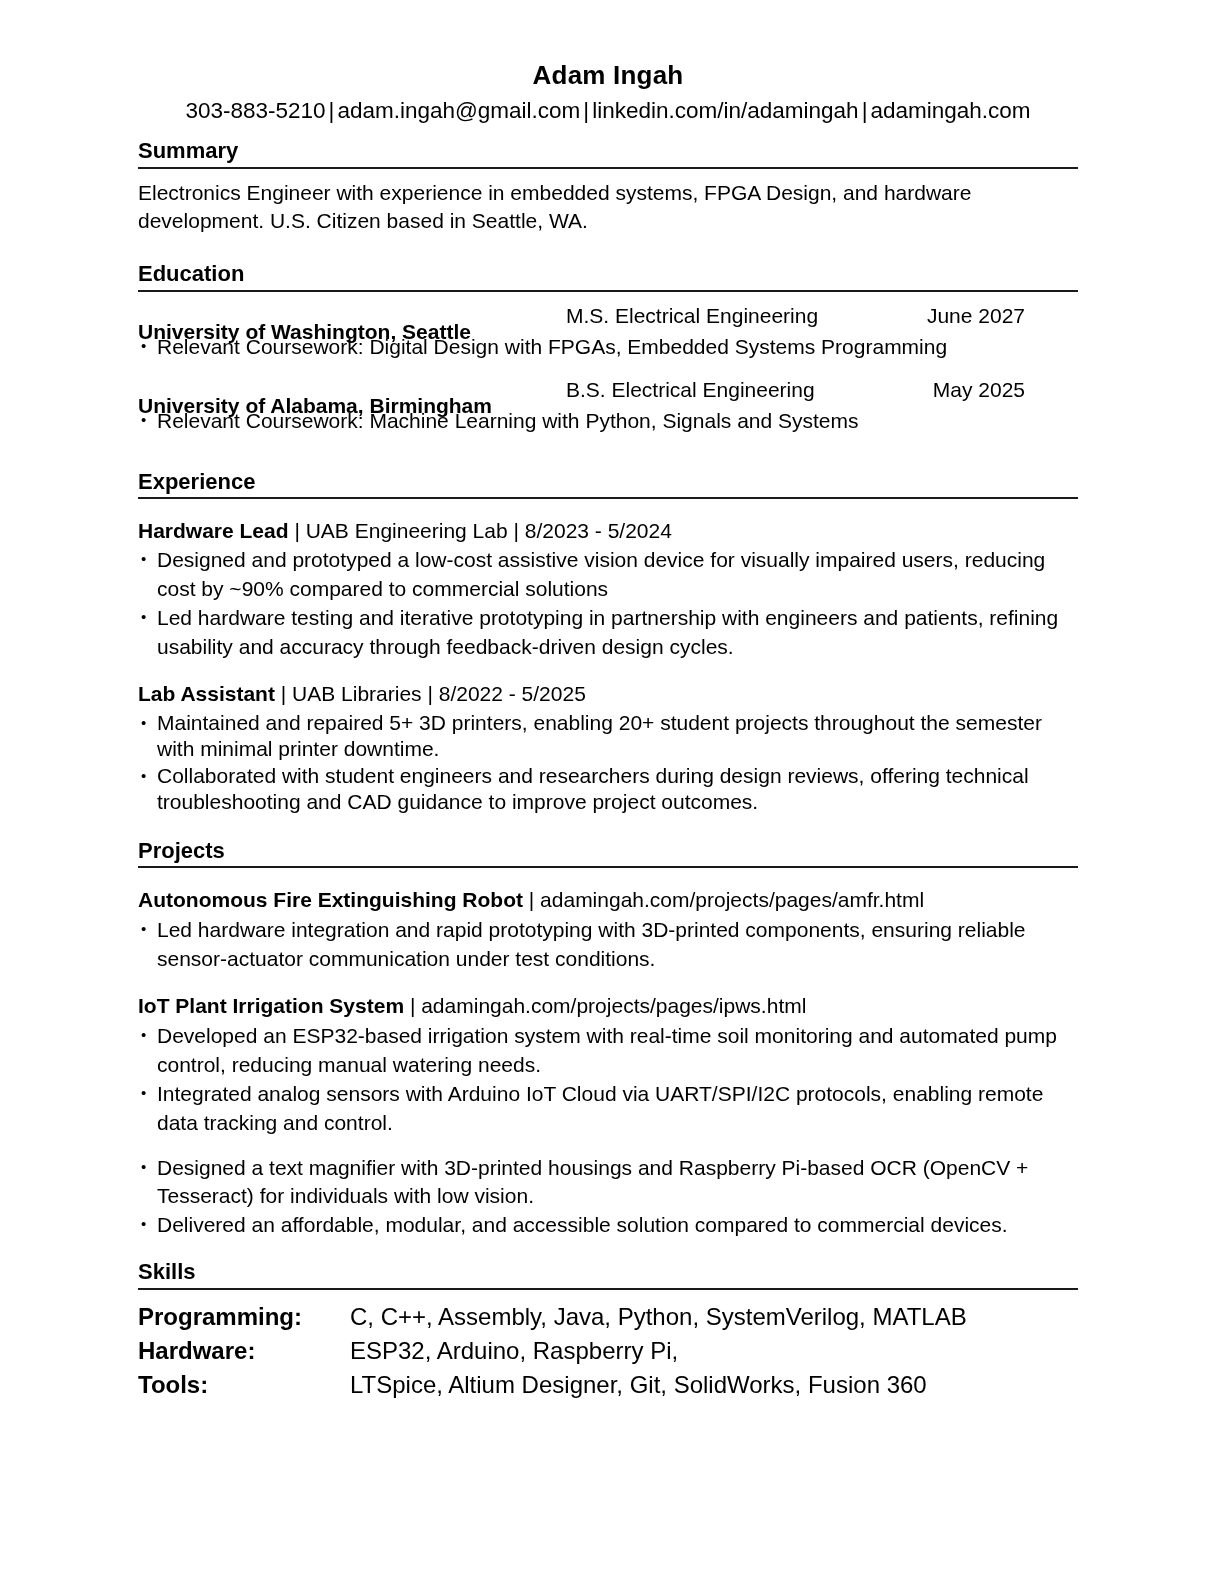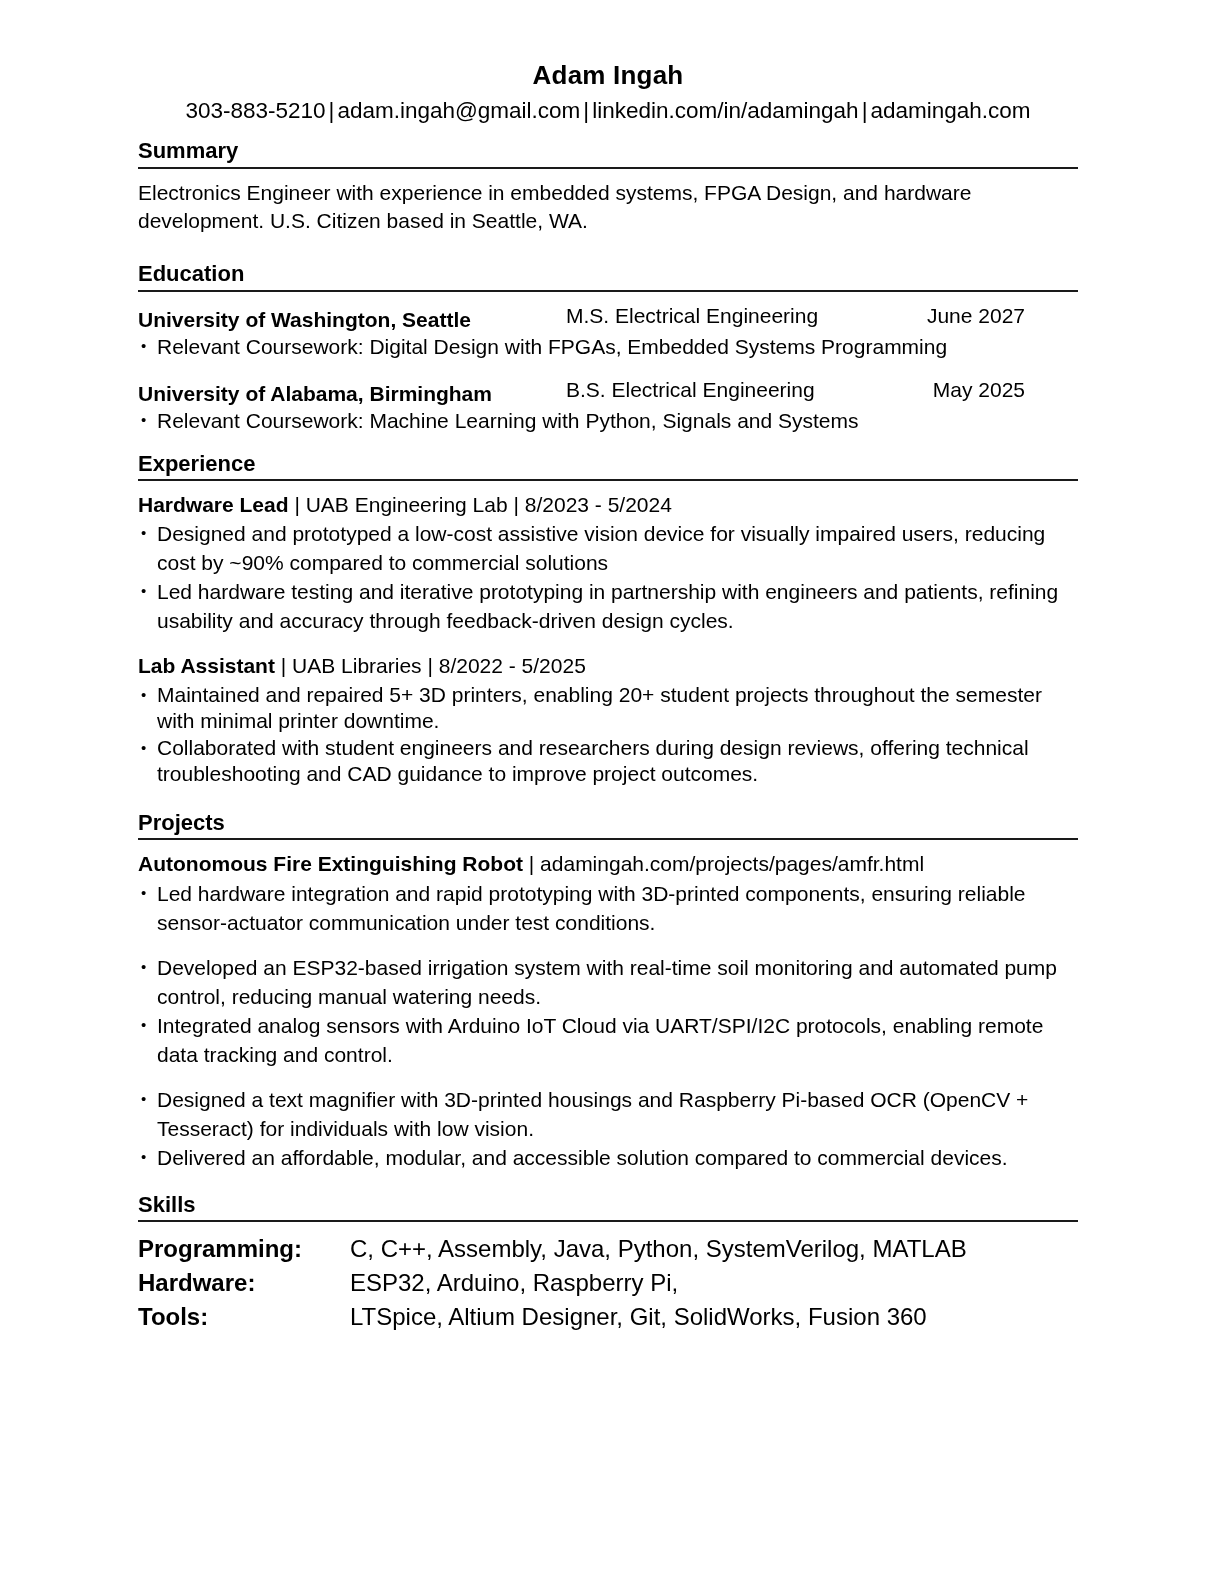--- a/index.html
+++ b/index.html
@@ -54,21 +54,21 @@
   .section-head {
     font-size: 22px;
     font-weight: bold;
     line-height: 1.1;
     padding-bottom: 3px;
     border-bottom: 2.5px solid #1a1a1a;
     margin: 0 0 10px 0;
   }
   .sec-summary   { margin-top: 14px; }
   .sec-education { margin-top: 26px; }
-  .sec-experience{ margin-top: 16px; }
+  .sec-experience{ margin-top: 34px; }
   .sec-projects  { margin-top: 24px; }
   .sec-skills    { margin-top: 20px; }
 
   
   .para {
     font-size: 21px;
     line-height: 1.38;
     margin: 0;
   }
 
@@ -77,21 +77,21 @@
   .edu-entry:last-child { margin-bottom: 0; }
   .edu-row {
     position: relative;
     font-size: 21px;
     line-height: 1.35;
     height: 29px;
   }
   .edu-school {
     position: absolute;
     left: 0;
-    top: 4px;
+    top: 16px;
     font-weight: bold;
     white-space: nowrap;
   }
   .edu-degree {
     position: absolute;
     left: 428px;
     top: 0;
     white-space: nowrap;
   }
   .edu-date {
@@ -123,21 +123,21 @@
     line-height: 1.9;
   }
   ul.tight li { line-height: 1.25; }
 
   
   .entry { margin-bottom: 16px; }
   .entry:last-child { margin-bottom: 0; }
   .entry-title {
     font-size: 21px;
     line-height: 1.32;
-    margin: 0 0 1px 0;
+    margin: 18px 0 1px 0;
   }
   .entry-title .t-bold { font-weight: bold; }
   .entry-title .t-rest { font-weight: normal; }
 
   
   .skills-table {
     border-collapse: collapse;
     width: 100%;
   }
   .skills-table td {
@@ -217,20 +217,23 @@
     <div class="entry">
       <div class="entry-title">
         <span class="t-bold">Autonomous Fire Extinguishing Robot</span><span class="t-rest"> | adamingah.com/projects/pages/amfr.html</span>
       </div>
       <ul class="bullets">
         <li>Led hardware integration and rapid prototyping with 3D-printed components, ensuring reliable sensor-actuator communication under test conditions.</li>
       </ul>
     </div>
 
     <div class="entry">
+      <div class="entry-title">
+        <span class="t-bold">IoT Plant Irrigation System</span><span class="t-rest"> | adamingah.com/projects/pages/ipws.html</span>
+      </div>
       <ul class="bullets">
         <li>Developed an ESP32-based irrigation system with real-time soil monitoring and automated pump control, reducing manual watering needs.</li>
         <li>Integrated analog sensors with Arduino IoT Cloud via UART/SPI/I2C protocols, enabling remote data tracking and control.</li>
       </ul>
     </div>
 
     <div class="entry">
       <ul class="bullets">
         <li>Designed a text magnifier with 3D-printed housings and Raspberry Pi-based OCR (OpenCV + Tesseract) for individuals with low vision.</li>
         <li>Delivered an affordable, modular, and accessible solution compared to commercial devices.</li>

